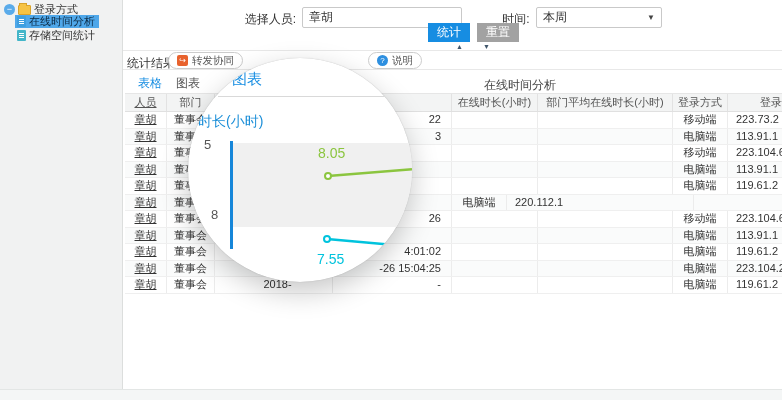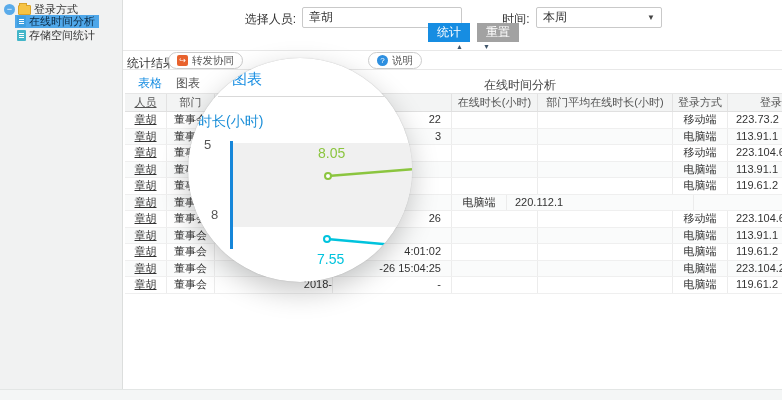--- a/index.html
+++ b/index.html
@@ -47,21 +47,21 @@
   .tab.inactive{color:#555;}
   .tbl-title{font-size:12px;color:#444;text-align:center;}
   .tbl{left:125px;top:93px;width:790px;}
   .hrow{display:flex;height:17px;background:#f3f4f4;border-top:1px solid #e6e6e6;border-bottom:1px solid #e0e0e0;}
   .hcell{box-sizing:border-box;font-size:11px;color:#555;line-height:16px;text-align:center;
          border-right:1px solid #e2e2e2;white-space:nowrap;overflow:hidden;}
   .trow{display:flex;height:15.5px;border-bottom:1px solid #efefef;background:#fff;}
   .trow.alt{background:#fafbfb;}
   .cell{box-sizing:border-box;font-size:11px;color:#333;line-height:15px;text-align:center;
         border-right:1px solid #ececec;white-space:nowrap;overflow:hidden;}
-  .c0{width:42px;text-decoration:underline;}.c1{width:48px;}.c2{width:118px;text-align:right;padding-left:8px;}
+  .c0{width:42px;text-decoration:underline;}.c1{width:48px;}.c2{width:118px;text-align:center;padding-left:8px;}
   .c3{width:119px;text-align:right;padding-right:10px;}
   .c4{width:86px;}.c5{width:135px;}.c6{width:55px;}
   .c7{width:187px;text-align:left;padding-left:8px;}
   .hcell.c2,.hcell.c3{text-align:center;padding:0;}
   .hcell.c7{padding-left:32px;}
 
   .bottom-strip{left:0;top:389px;width:782px;height:11px;background:#f4f6f6;border-top:1px solid #e3e6e5;}
 
   
   .magnifier{left:188px;top:58px;width:224px;height:224px;border-radius:50%;background:#fff;overflow:hidden;

